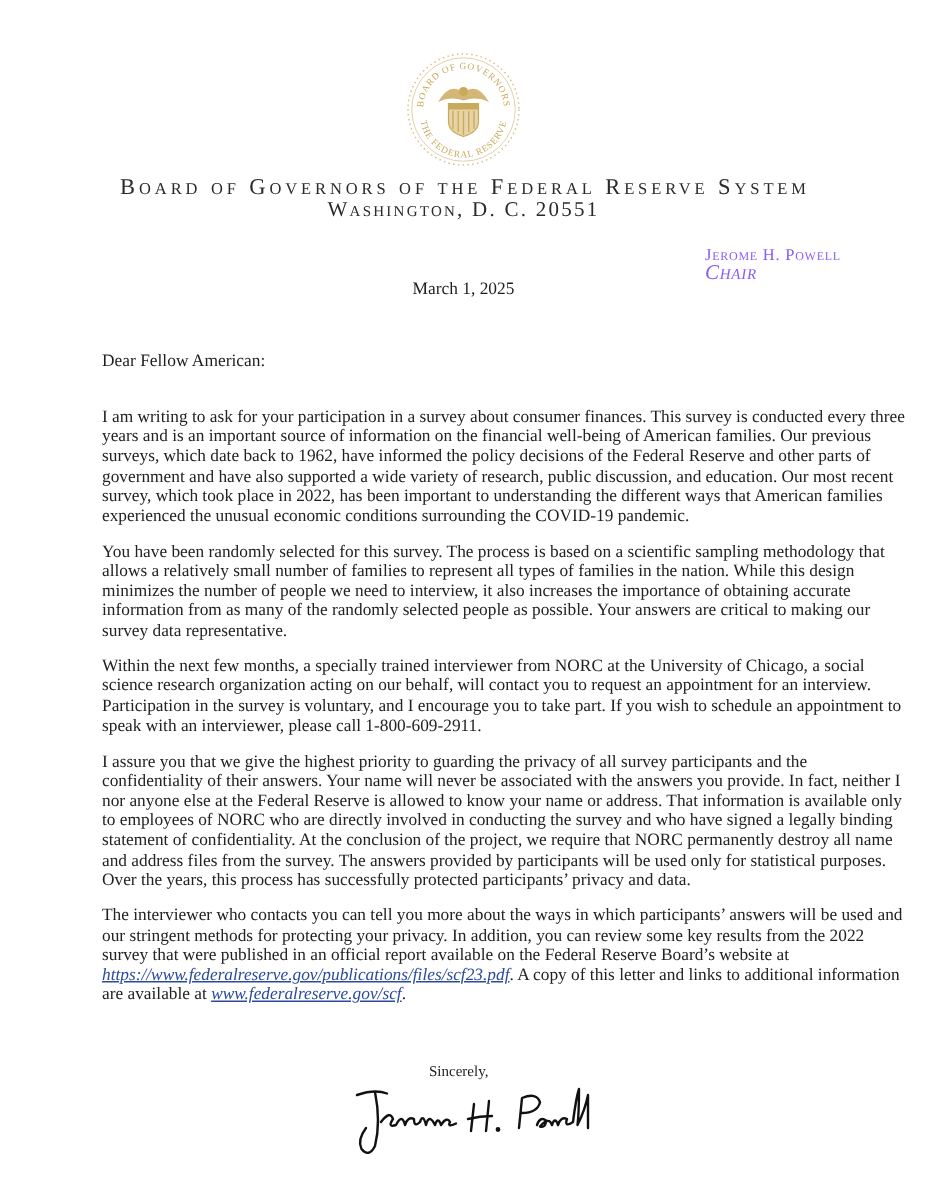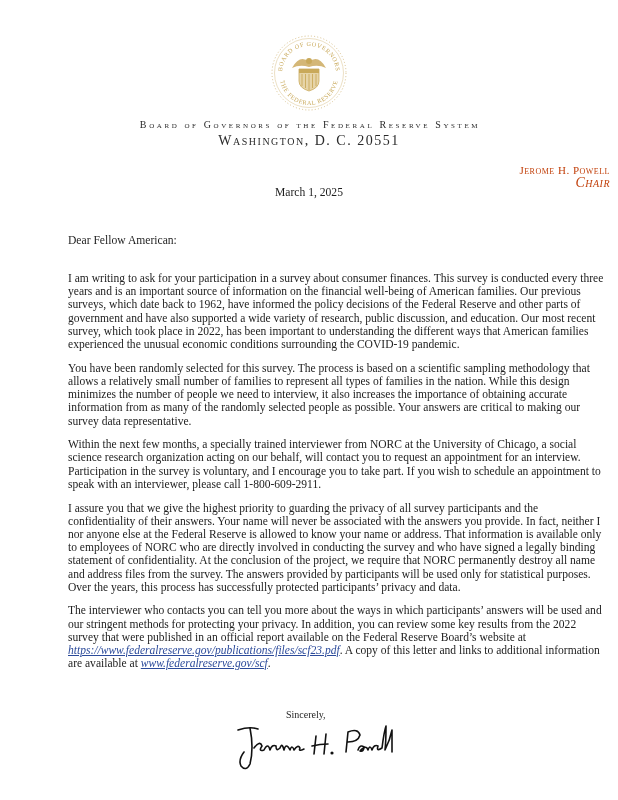--- a/index.html
+++ b/index.html
@@ -9,30 +9,30 @@
     color: #1e1e1e;
   }
   .seal {
     position: absolute; left: 270px; top: 34px; width: 78px; height: 78px;
   }
   .letterhead {
     position: absolute; left: 0; top: 117px; width: 618px; text-align: center;
     color: #2a2a2a;
   }
   .lh-title {
-    font-variant: small-caps; font-size: 10px; letter-spacing: 2.6px;
+    font-variant: small-caps; font-size: 15px; letter-spacing: 2.6px;
     line-height: 16px; margin-left: 2px;
   }
   .lh-address {
     font-variant: small-caps; font-size: 14px; letter-spacing: 1.5px;
     line-height: 14px; margin-top: 1px;
   }
   .signatory {
-    position: absolute; right: 8px; top: 164px; text-align: right;
-    color: #c2410c; width: 140px;
+    position: absolute; right: 8px; top: 164px; text-align: left;
+    color: #8b5cf6; width: 140px;
   }
   .sig-name { font-variant: small-caps; font-size: 11px; letter-spacing: 0.5px; line-height: 13px; }
   .sig-title { font-variant: small-caps; font-size: 14px; letter-spacing: 0.5px; line-height: 11px; font-style: italic; }
   .date {
     position: absolute; left: 0; width: 618px; top: 186px; text-align: center;
     font-size: 11.6px; padding-right: 0;
   }
   .salutation {
     position: absolute; left: 68px; top: 234px; font-size: 11.6px;
   }

